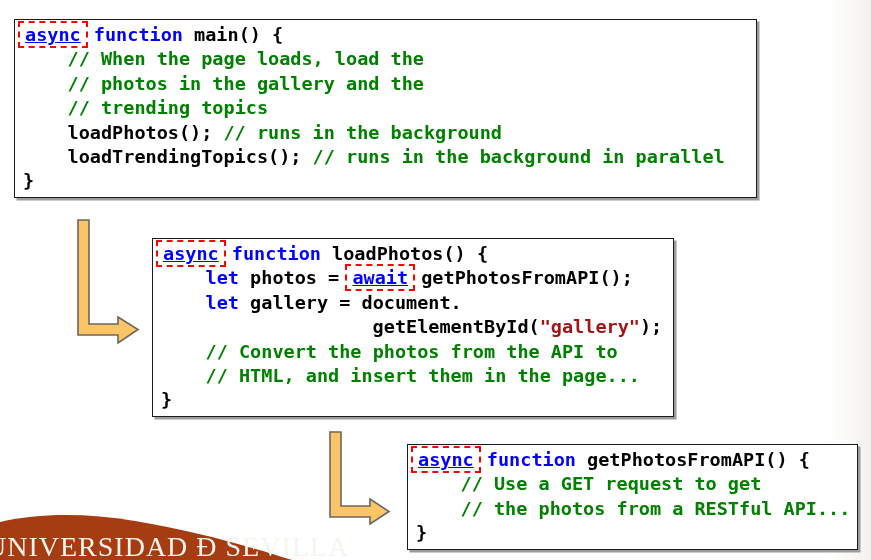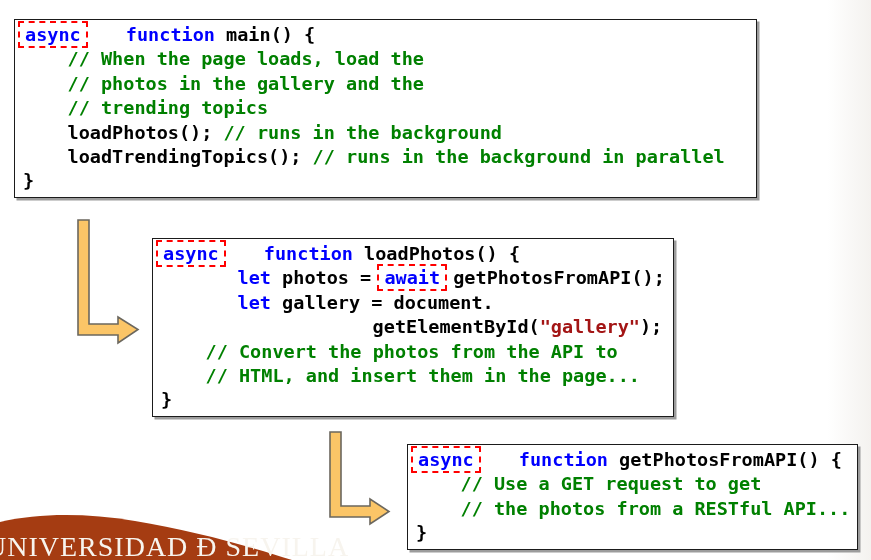--- a/index.html
+++ b/index.html
@@ -12,27 +12,27 @@
     position:absolute; box-sizing:border-box; background:#ffffff;
     border:1.5px solid var(--box_border);
     box-shadow:2.5px 2.5px 0 var(--box_shadow);
     margin:0; padding:3px 0 0 8px;
     font-family:"DejaVu Sans Mono", monospace;
     font-size:18.5px; line-height:24.4px; font-weight:700;
     white-space:pre; color:var(--code_text); overflow:hidden;
   }
   .code-line { white-space:pre; }
   .seg-p   { color:var(--code_text);margin-top:8px; }
-  .seg-kw  { color:var(--keyword);margin-left:32px; }
+  .seg-kw  { color:var(--keyword); }
   .seg-c   { color:var(--comment); }
   .seg-str { color:var(--string); }
   .seg-kwx {
     color:var(--keyword);
     border:2px dashed var(--highlight_border);
-    padding:1px 5px; margin:0 -5px; border-radius:1px;
+    padding:1px 5px; margin:0 -5px; border-radius:1px;text-decoration:underline;
   }
   .arrow-svg { position:absolute; }
   .logo-blob-svg { position:absolute; left:0; top:505px; }
   .logo-text {
     position:absolute; left:-14px; top:531px;
     font-family:"Liberation Serif", serif;
     font-size:28px; font-weight:400; letter-spacing:1px;
     color:var(--logo_text); white-space:nowrap;
   }
 </style>

